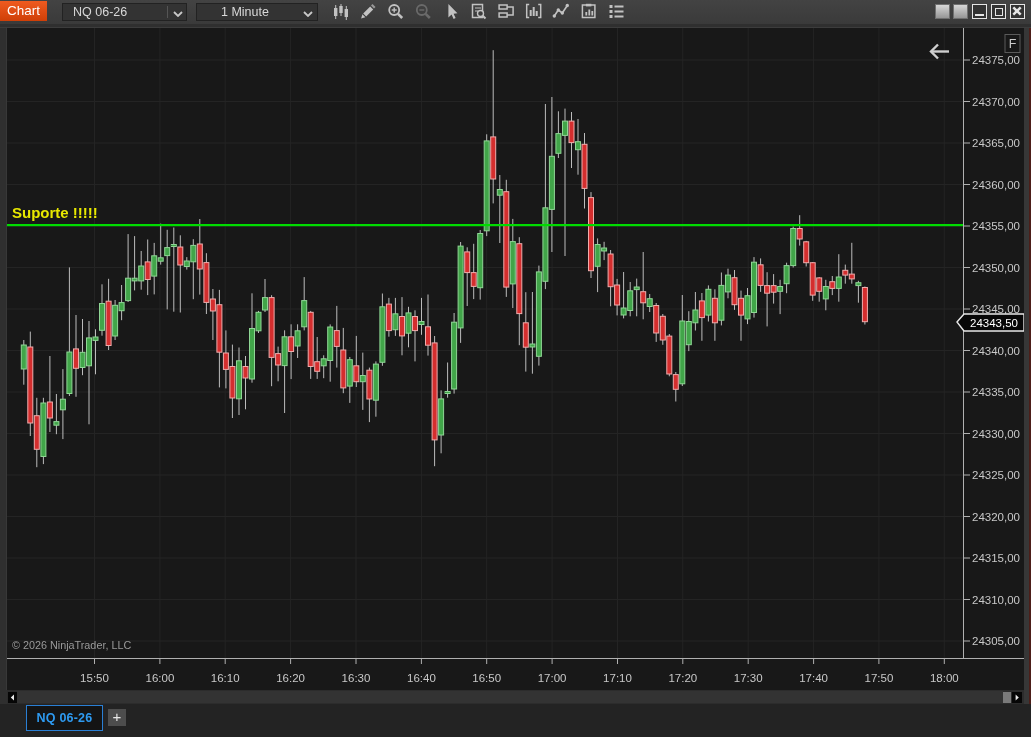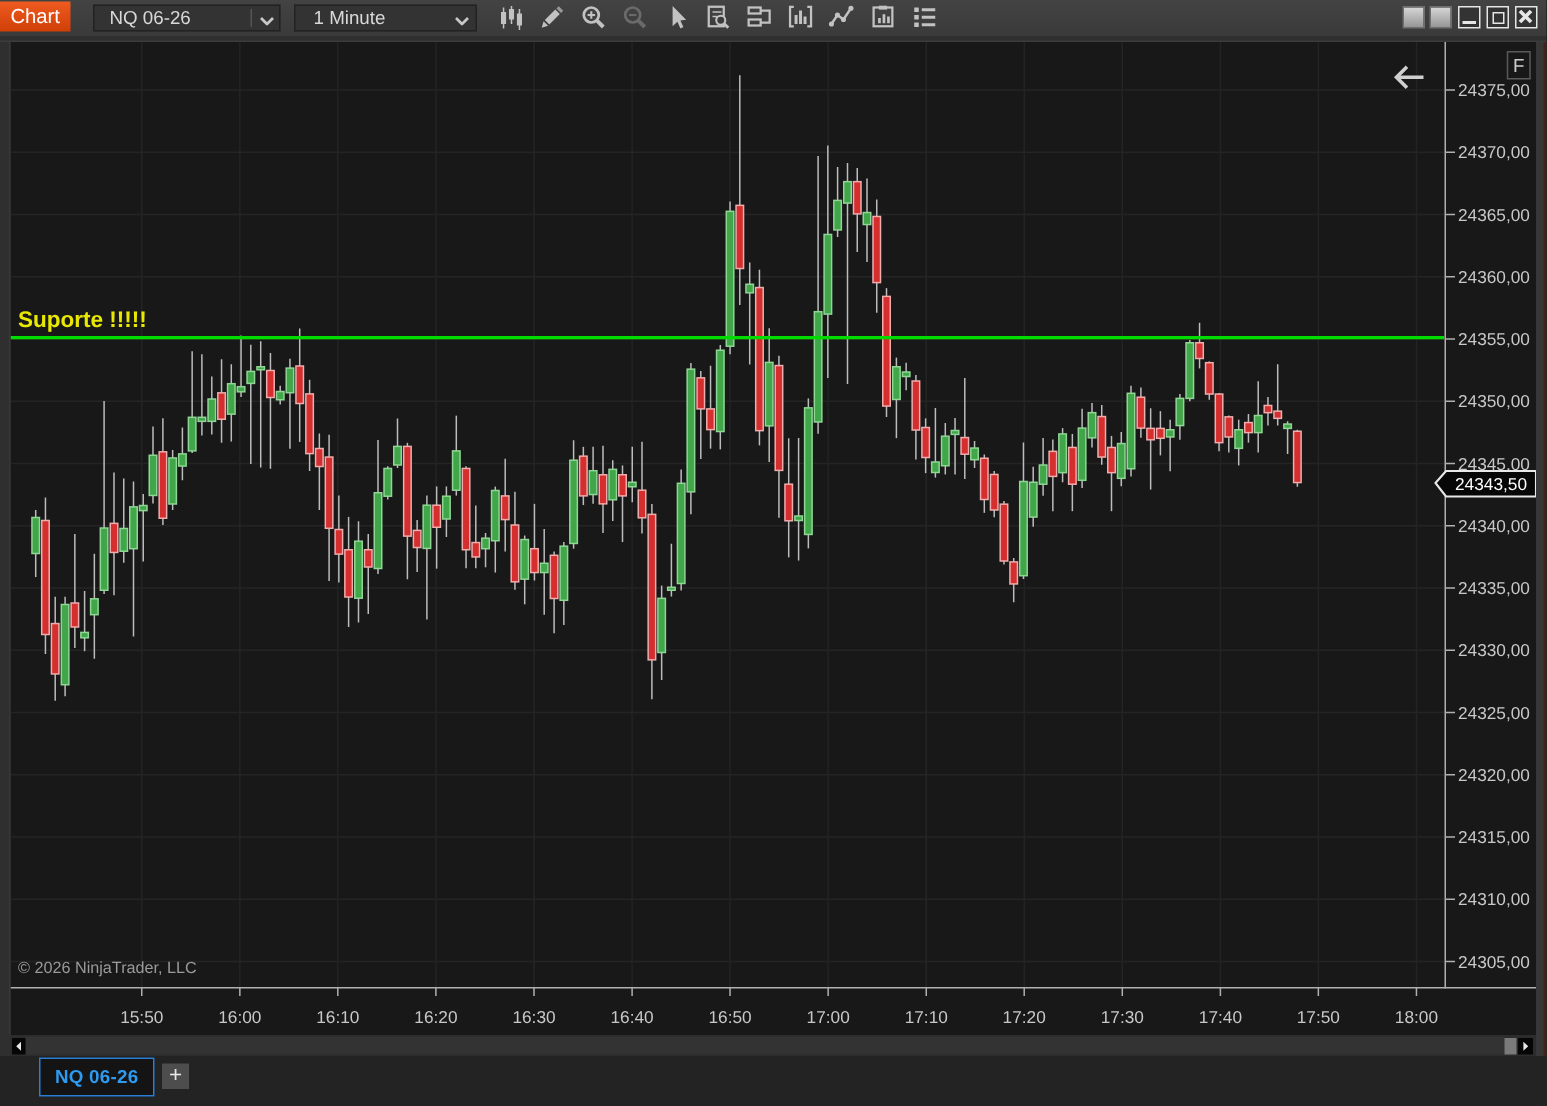--- a/index.html
+++ b/index.html
@@ -10,21 +10,21 @@
 <div class="dd" style="left:62px;width:125px">
     <span style="position:absolute;left:10px">NQ 06-26</span>
     <div style="position:absolute;right:18px;top:2px;bottom:2px;width:1px;background:#555"></div>
     <span style="position:absolute;right:3px;width:10px">
       <svg width="10" height="6" viewBox="0 0 10 6" style="position:absolute;top:7px">
         <polyline points="1,1 5,5 9,1" fill="none" stroke="#c8c8c8" stroke-width="1.8"></polyline>
       </svg>
     </span>
   </div>
 <div class="dd" style="left:196px;width:122px">
-    <span style="position:absolute;left:12px">1 Minute</span>
+    <span style="position:absolute;left:24px">1 Minute</span>
     <span style="position:absolute;right:4px;width:10px">
       <svg width="10" height="6" viewBox="0 0 10 6" style="position:absolute;top:7px">
         <polyline points="1,1 5,5 9,1" fill="none" stroke="#c8c8c8" stroke-width="1.8"></polyline>
       </svg>
     </span>
   </div>
 <svg width="640" height="24" viewBox="0 0 640 24" style="position:absolute;left:0;top:0">
     <g transform="translate(332.0,3)">
       <g fill="#c2c2c2">
         <rect x="2" y="5" width="3.4" height="8"></rect>

